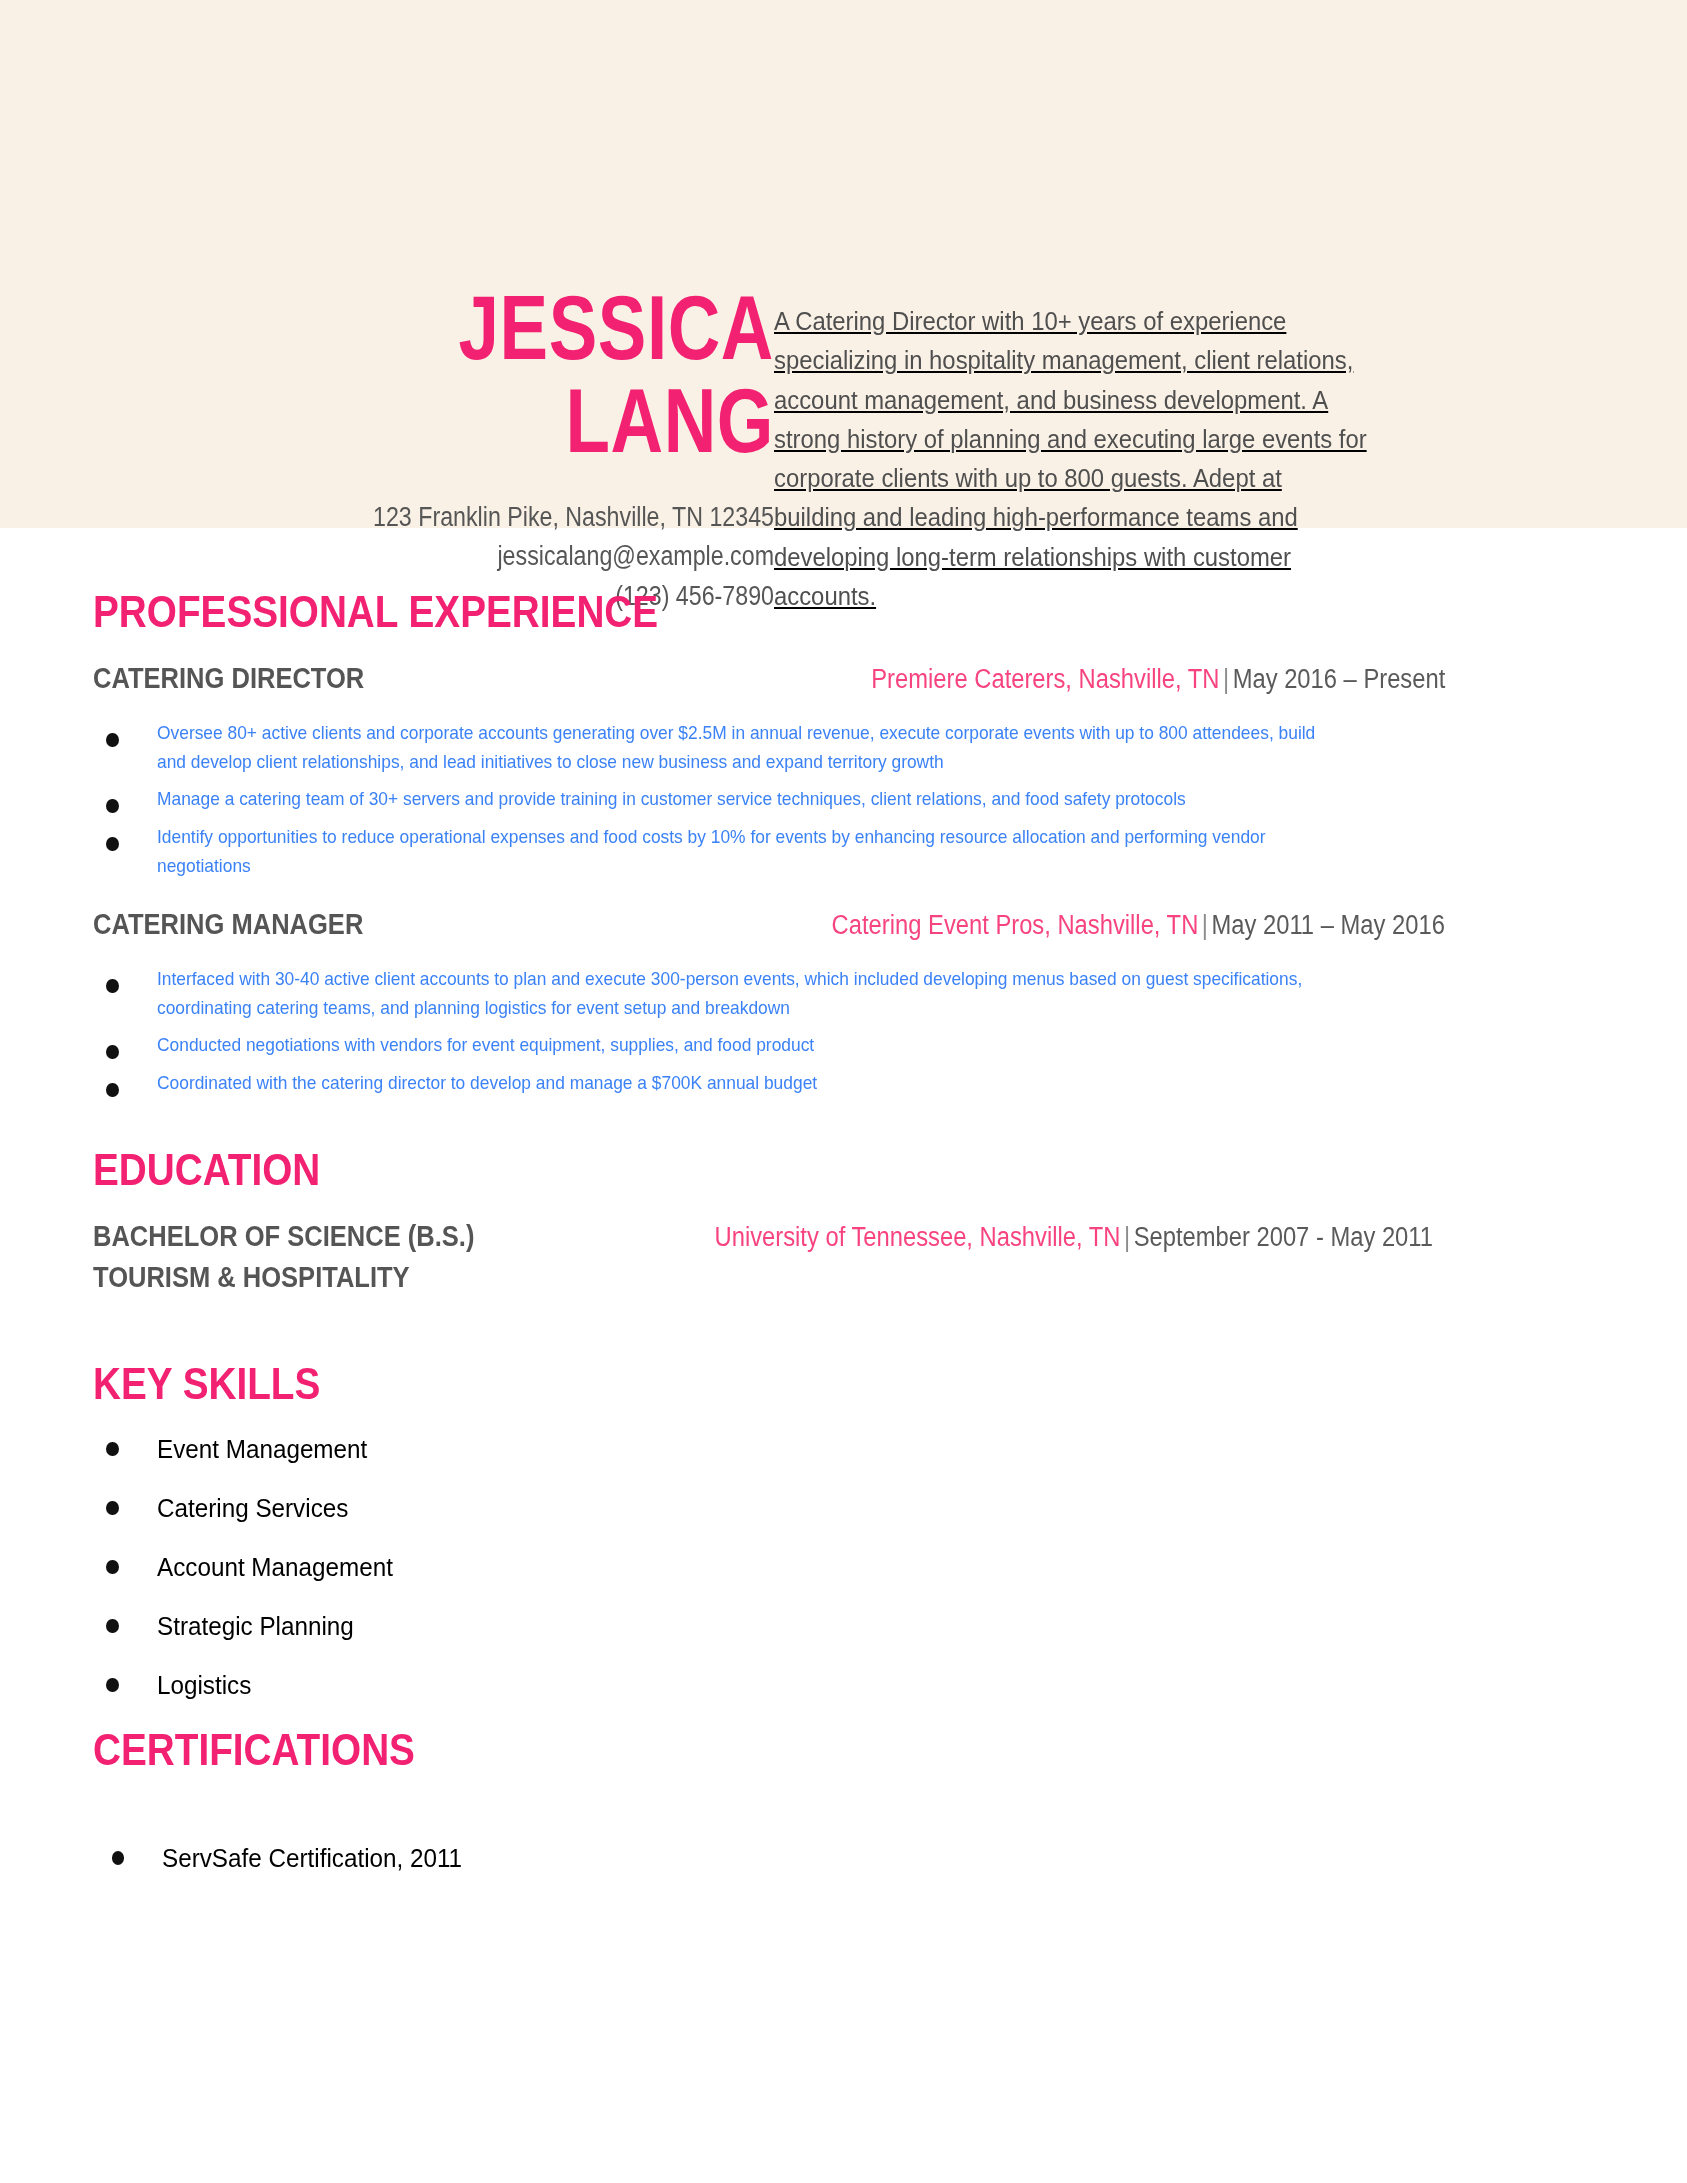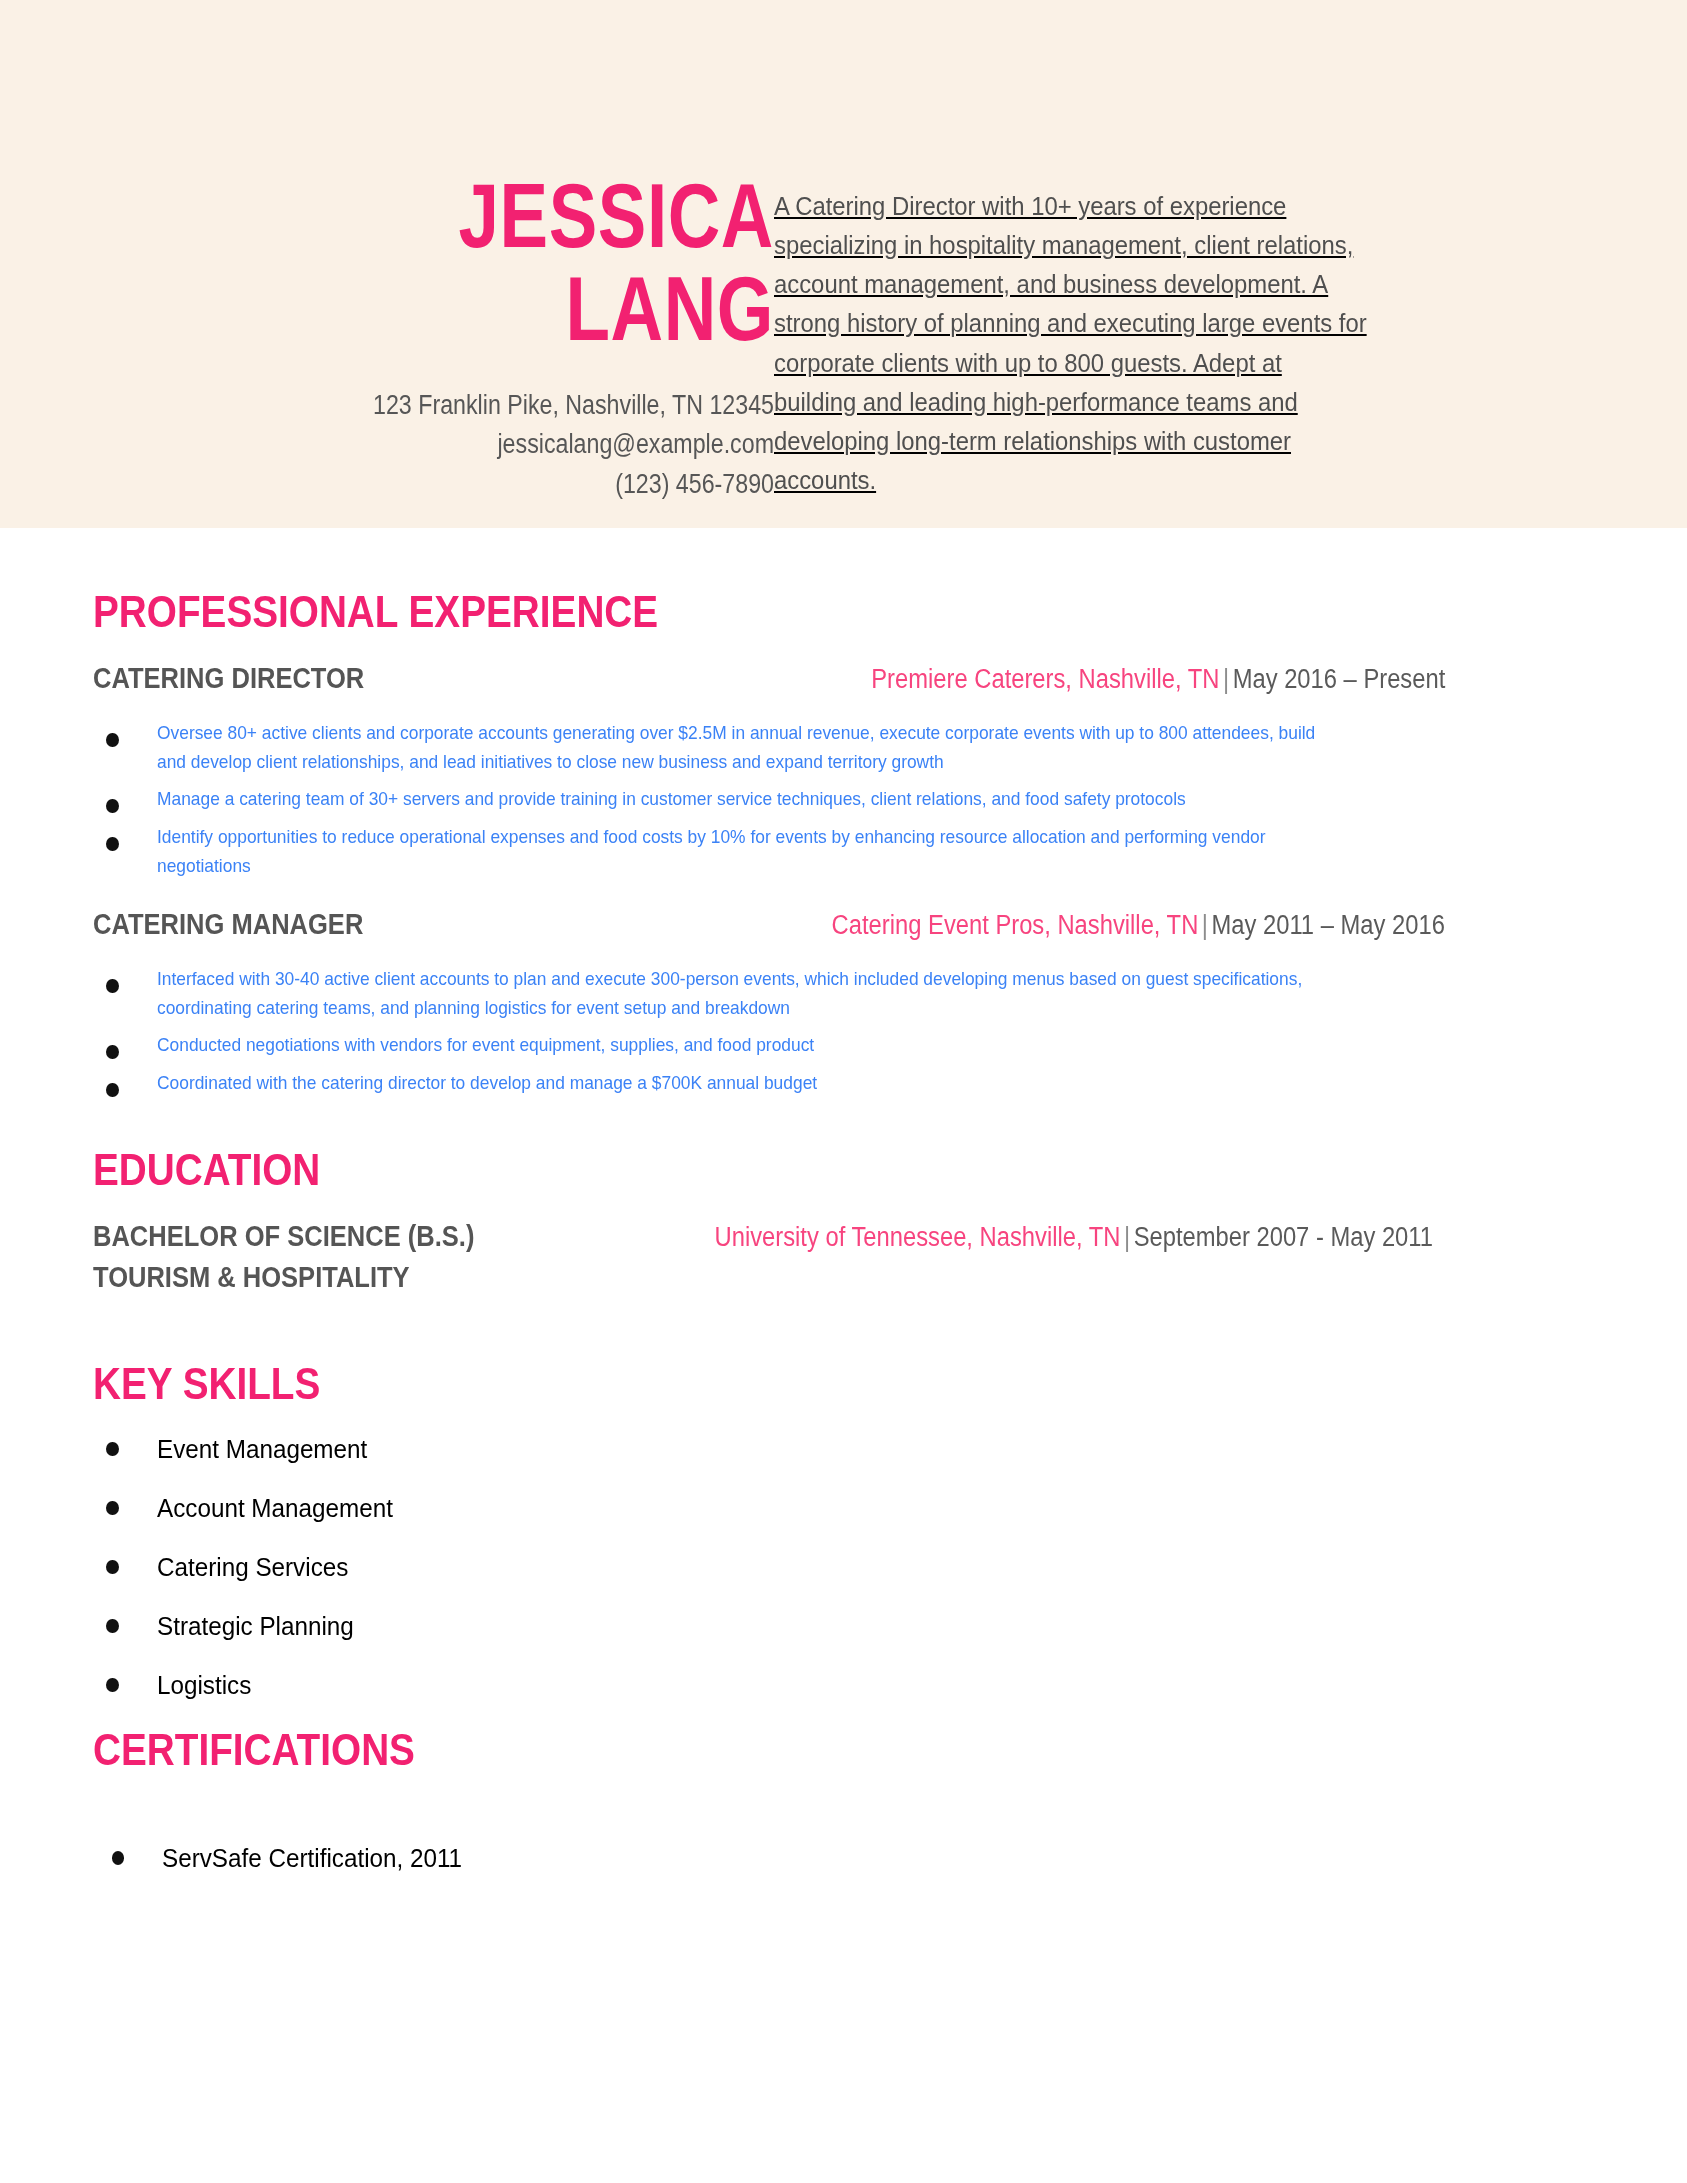--- a/index.html
+++ b/index.html
@@ -29,21 +29,21 @@
     background: #faf1e6;
   }
   .header-inner {
     position: absolute;
     left: 0;
     top: 0;
     width: 1687px;
     height: 616px;
     display: flex;
     flex-direction: row;
-    align-items: center;
+    align-items: flex-end;
   }
   .header-left {
     width: 774px;
     padding-left: 265px;
     box-sizing: border-box;
     padding-top: 58px;
     text-align: right;
   }
   .name-block {
     text-align: right;
@@ -319,22 +319,22 @@
         <div class="edu-meta"><span class="school">University of Tennessee, Nashville, TN</span><span class="sep">|</span><span class="dates">September 2007 - May 2011</span></div>
       </div>
     </div>
 
     <div class="bottom-cols">
 
       <div class="col-skills">
         <div class="section-heading">KEY SKILLS</div>
         <ul class="simple-list">
           <li><span class="btext">Event Management</span></li>
+          <li><span class="btext">Catering Services</span></li>
           <li><span class="btext">Account Management</span></li>
-          <li><span class="btext">Catering Services</span></li>
           <li><span class="btext">Strategic Planning</span></li>
           <li><span class="btext">Logistics</span></li>
         </ul>
       </div>
 
       <div class="col-certs">
         <div class="section-heading">CERTIFICATIONS</div>
         <ul class="simple-list certs-list">
           <li><span class="btext">ServSafe Certification, 2011</span></li>
         </ul>

